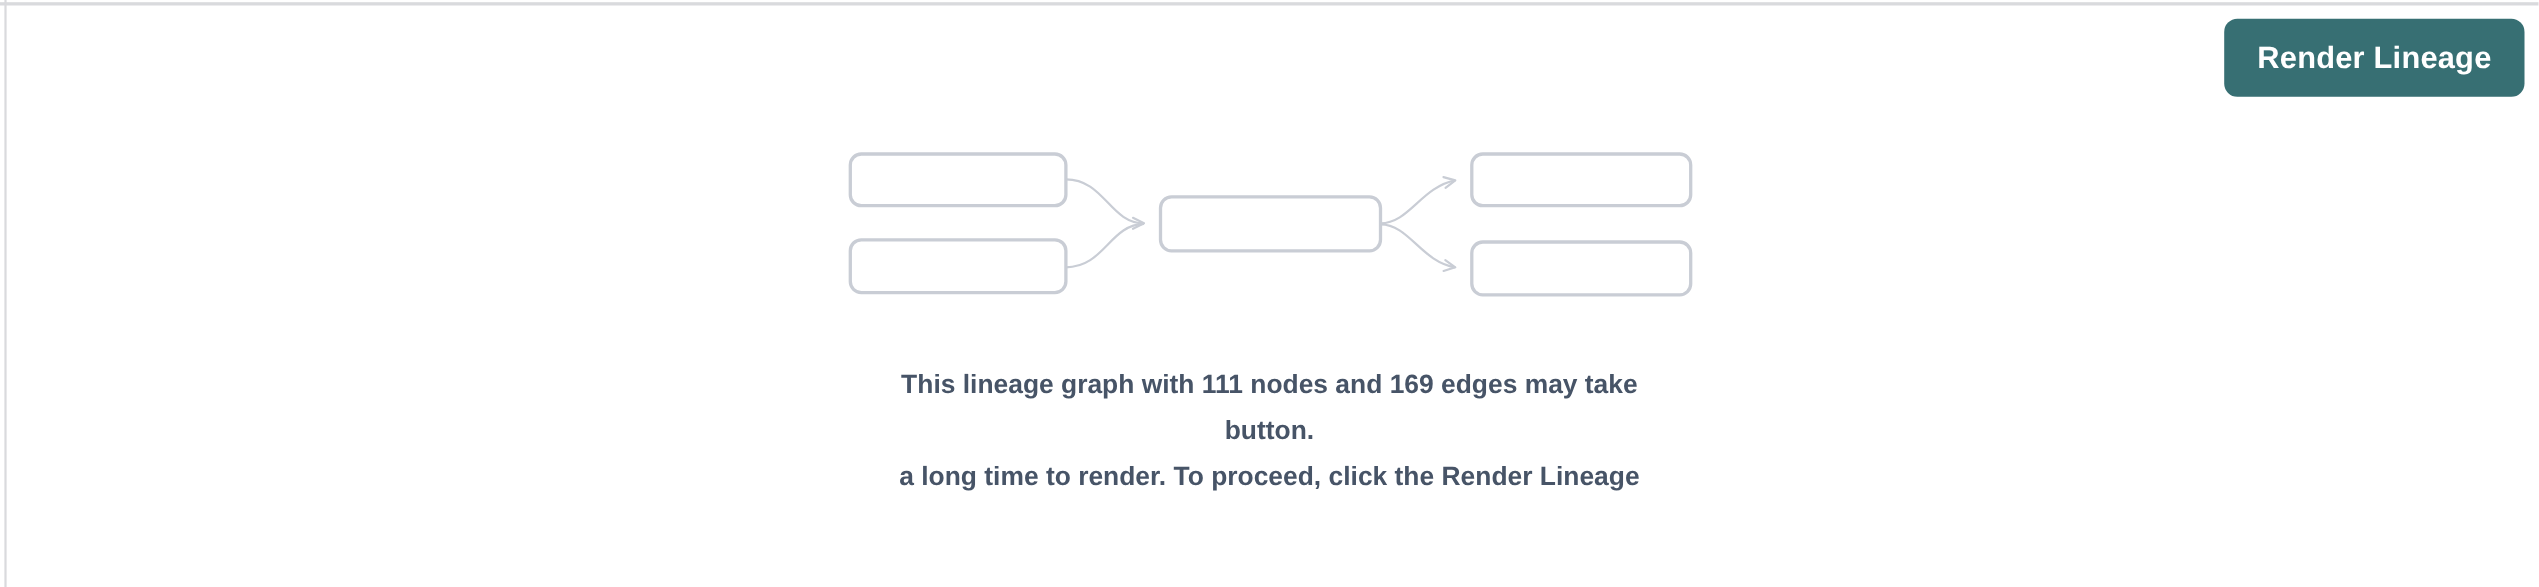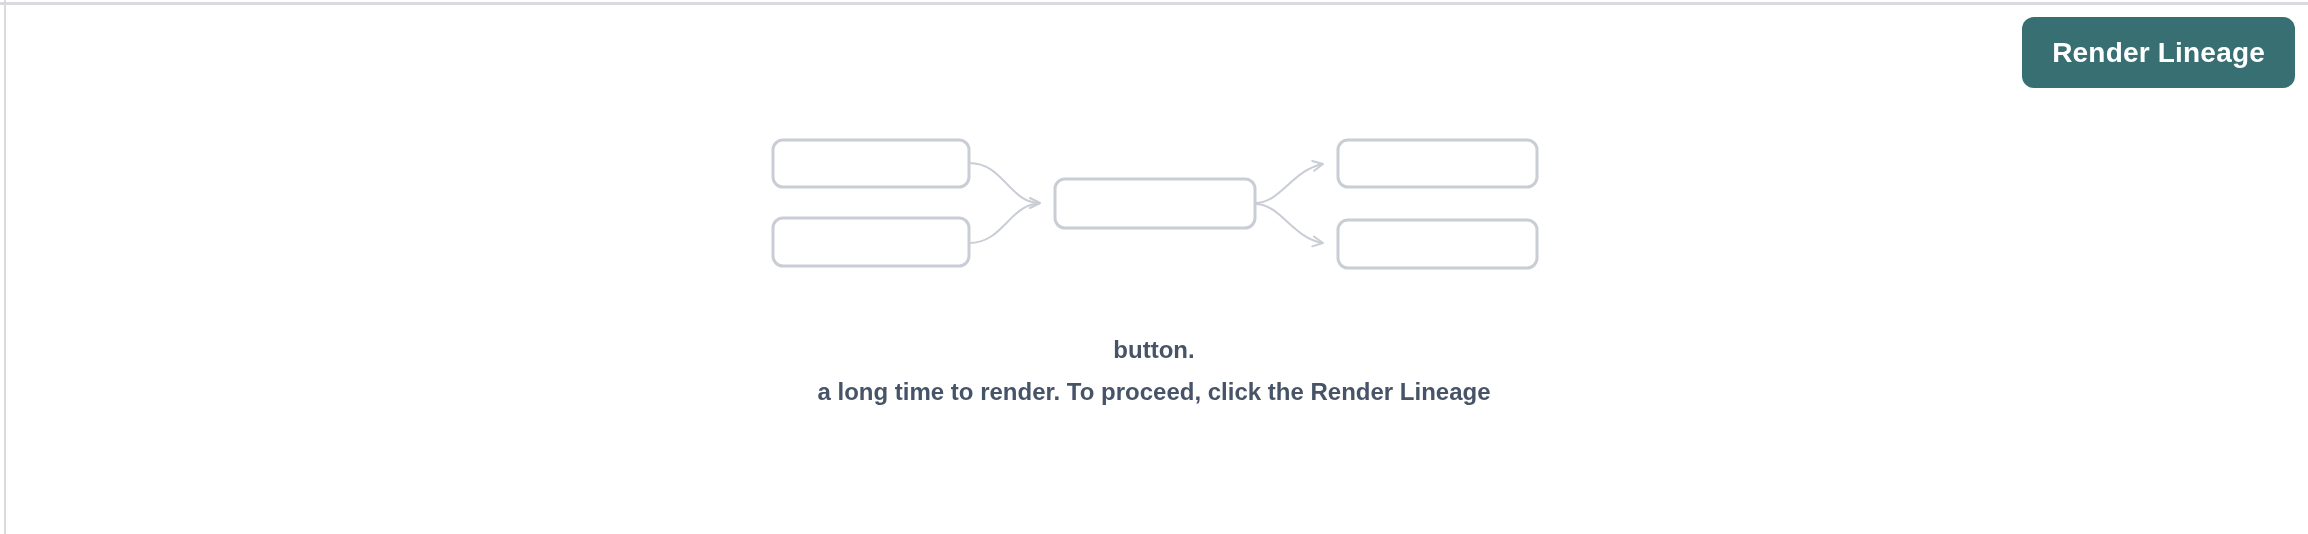--- a/index.html
+++ b/index.html
@@ -83,17 +83,18 @@
     <path d="M 496 79 C 522 79, 533 113, 564 118" fill="none" stroke-width="2" marker-end="url(#arrow)" stroke="#c9cdd5"></path>
 
     <rect x="14" y="15" width="196" height="47" rx="10" fill="#ffffff" stroke-width="3" stroke="#c9cdd5"></rect>
     <rect x="14" y="93" width="196" height="48" rx="10" fill="#ffffff" stroke-width="3" stroke="#c9cdd5"></rect>
     <rect x="296" y="54" width="200" height="49" rx="10" fill="#ffffff" stroke-width="3" stroke="#c9cdd5"></rect>
     <rect x="579" y="15" width="199" height="47" rx="10" fill="#ffffff" stroke-width="3" stroke="#c9cdd5"></rect>
     <rect x="579" y="95" width="199" height="48" rx="10" fill="#ffffff" stroke-width="3" stroke="#c9cdd5"></rect>
   </svg>
 
   <div class="message">
+    <div>This lineage graph with 111 nodes and 169 edges may take</div>
     <div>button.</div>
     <div>a long time to render. To proceed, click the Render Lineage</div>
   </div>
 
 </div>
 
 </body></html>

